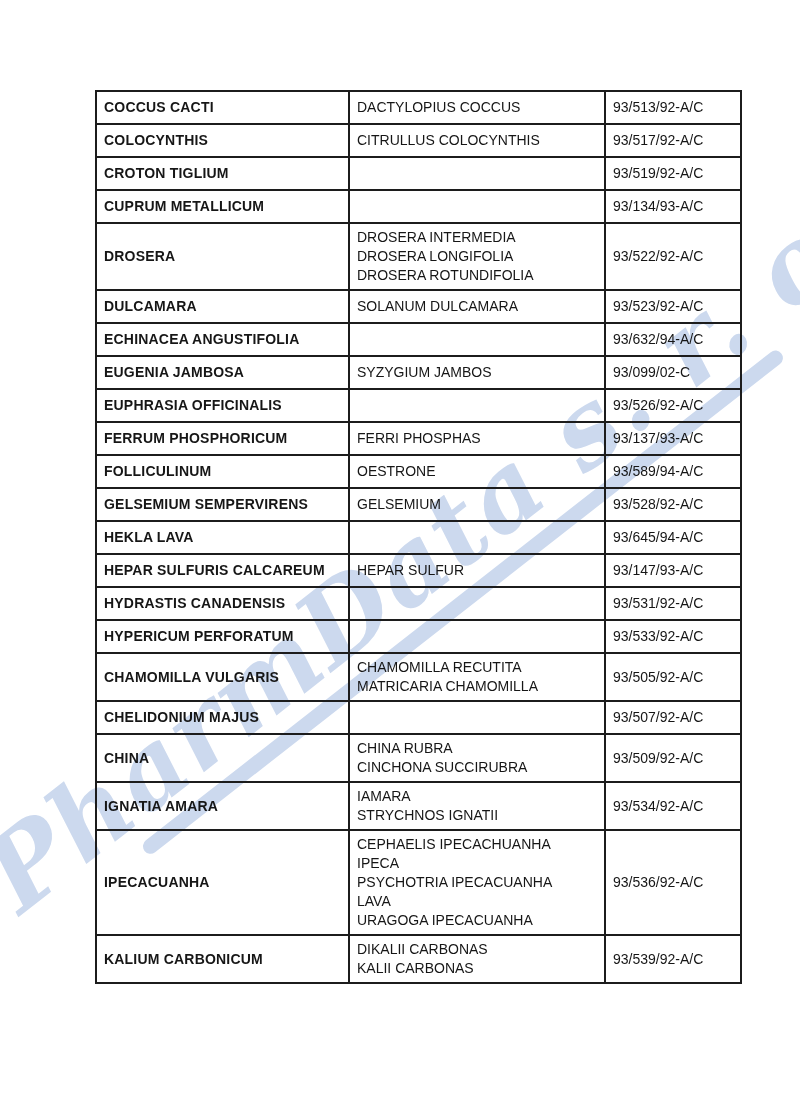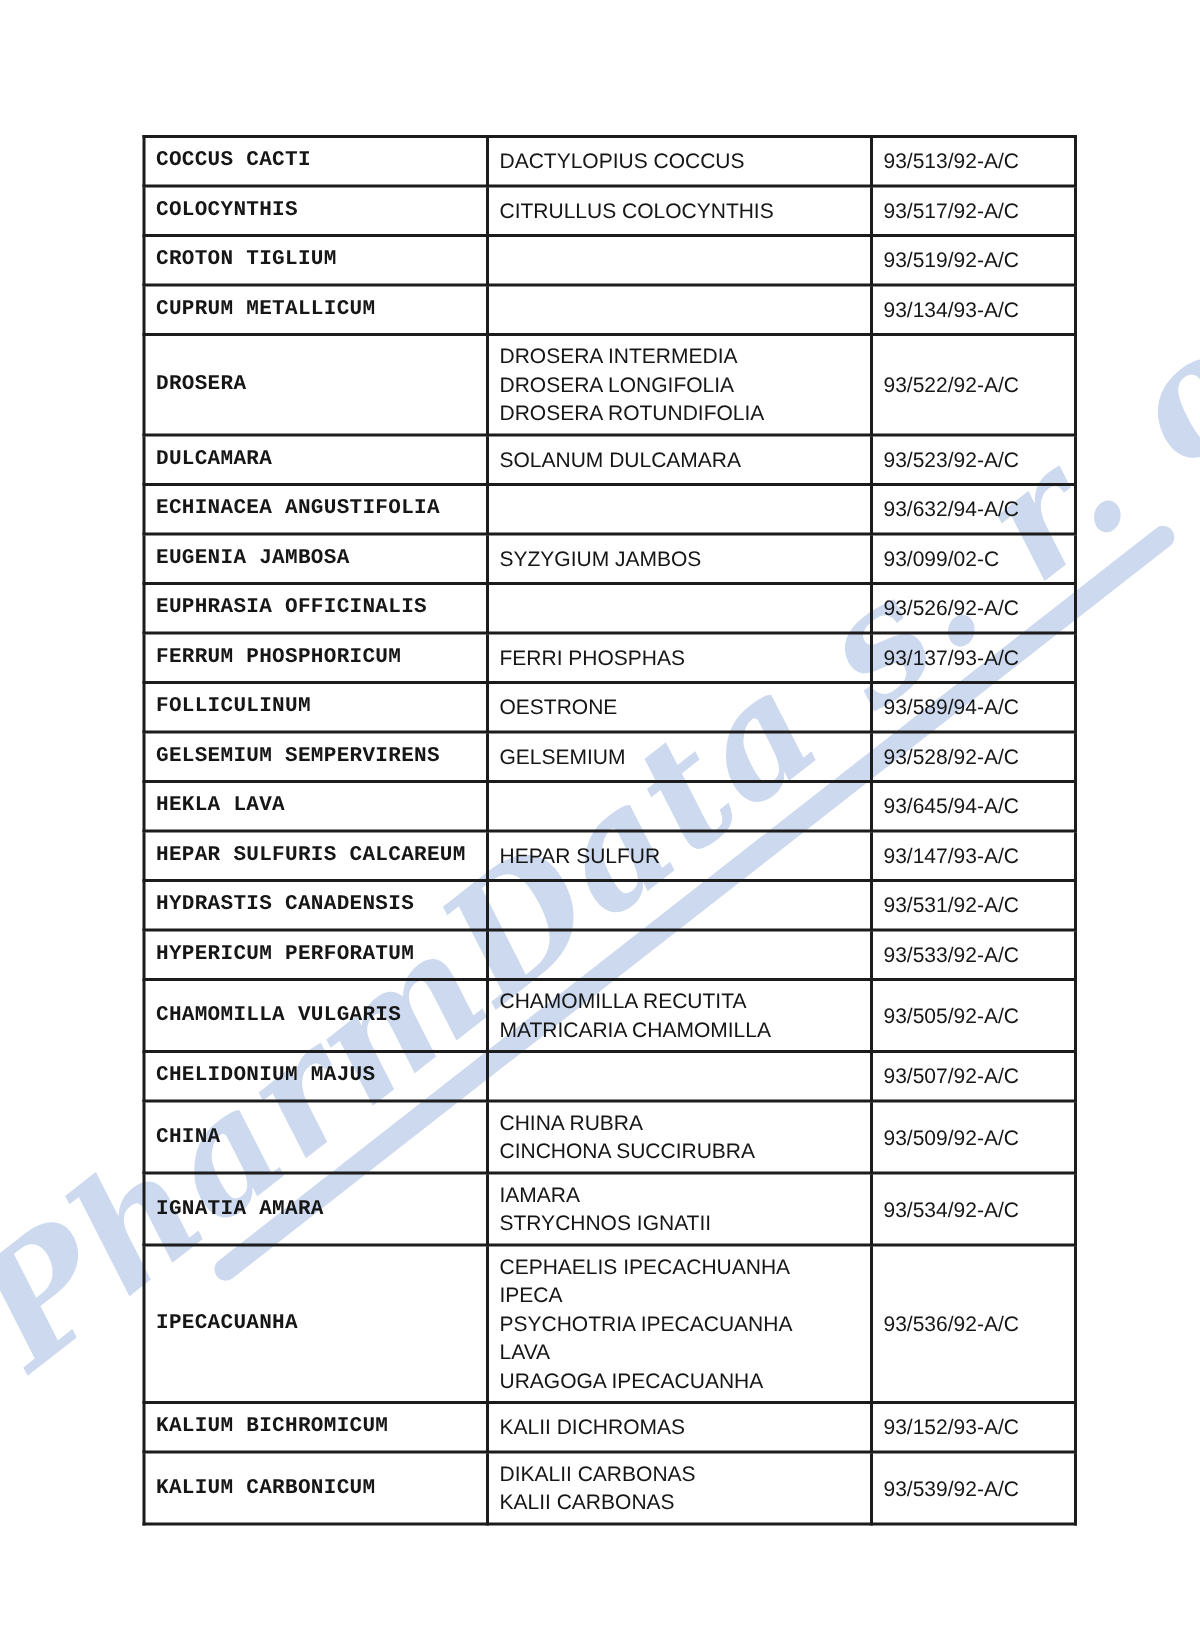--- a/index.html
+++ b/index.html
@@ -65,21 +65,21 @@
     vertical-align: middle;
     padding: 4px 7px;
     font-size: 14px;
     line-height: 19px;
     color: #161616;
     height: 33px;
     box-sizing: border-box;
     background: transparent;
     overflow: hidden;
   }
-  td.c1 { width: 229px; font-weight: bold; letter-spacing: 0.2px; font-family: Liberation Mono, monospace; }
+  td.c1 { width: 253px; font-weight: bold; letter-spacing: 0.2px; }
   td.c2 { width: 256px; }
   td.c3 { width: 136px; }
 </style>
 </head>
 <body>
 
 <div class="page">
 
   <div class="watermark">
     <span class="wm-text">PharmData s. r. o.</span>
@@ -222,27 +222,20 @@
           <td class="c2">
             <div>CEPHAELIS IPECACHUANHA</div>
             <div>IPECA</div>
             <div>PSYCHOTRIA IPECACUANHA</div>
             <div>LAVA</div>
             <div>URAGOGA IPECACUANHA</div>
           </td>
           <td class="c3">93/536/92-A/C</td>
         </tr>
         <tr>
-          <td class="c1">KALIUM BICHROMICUM</td>
-          <td class="c2">
-            <div>KALII DICHROMAS</div>
-          </td>
-          <td class="c3">93/152/93-A/C</td>
-        </tr>
-        <tr>
           <td class="c1">KALIUM CARBONICUM</td>
           <td class="c2">
             <div>DIKALII CARBONAS</div>
             <div>KALII CARBONAS</div>
           </td>
           <td class="c3">93/539/92-A/C</td>
         </tr>
       </tbody>
   </table>
 

